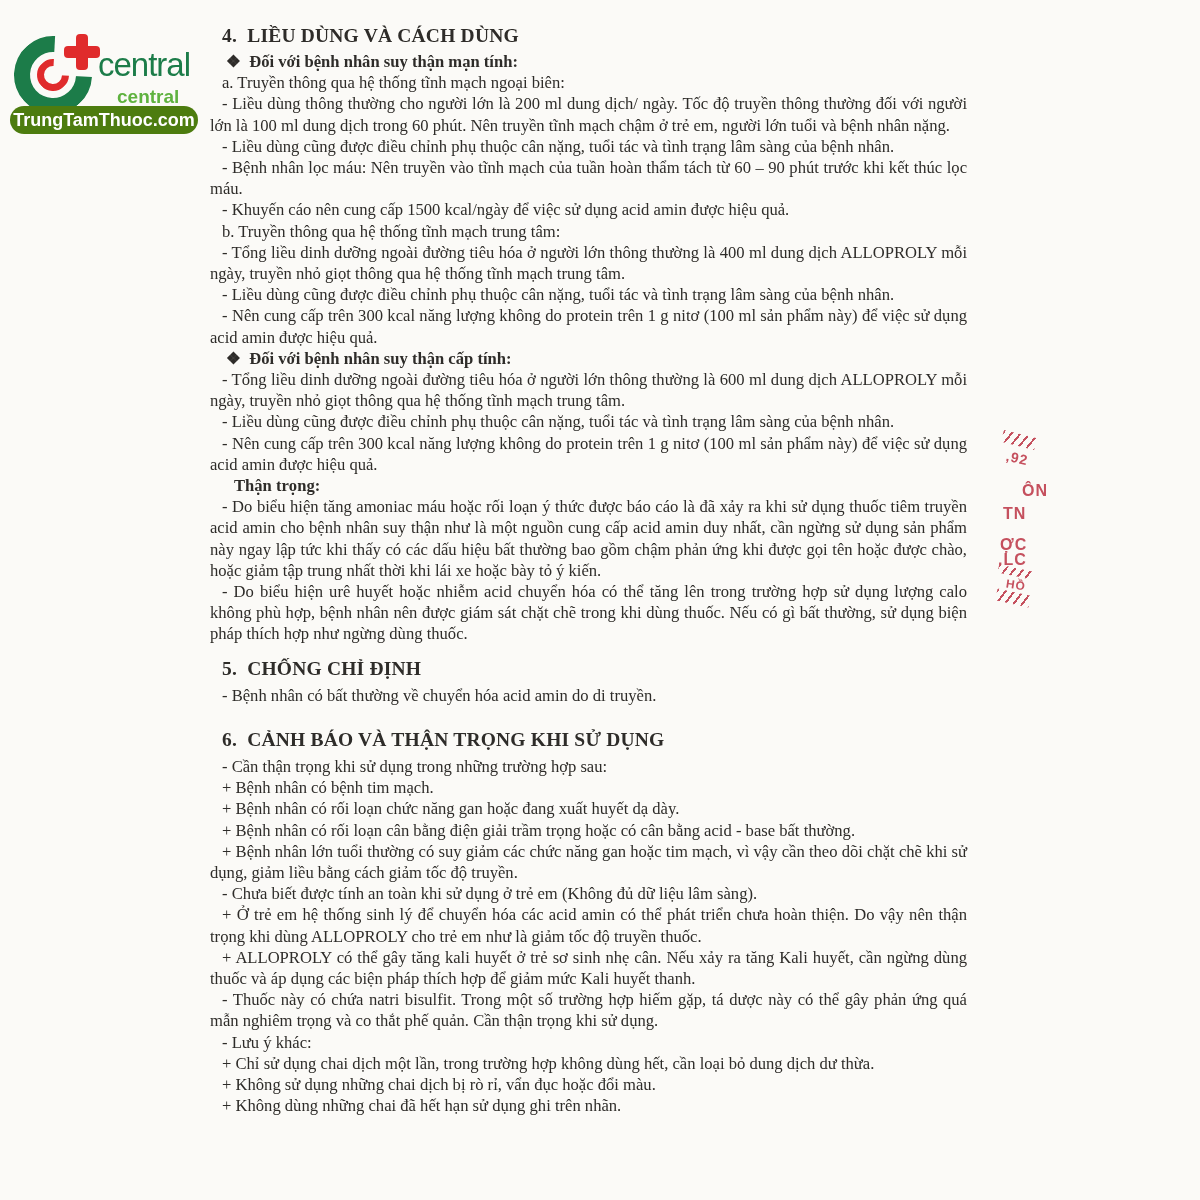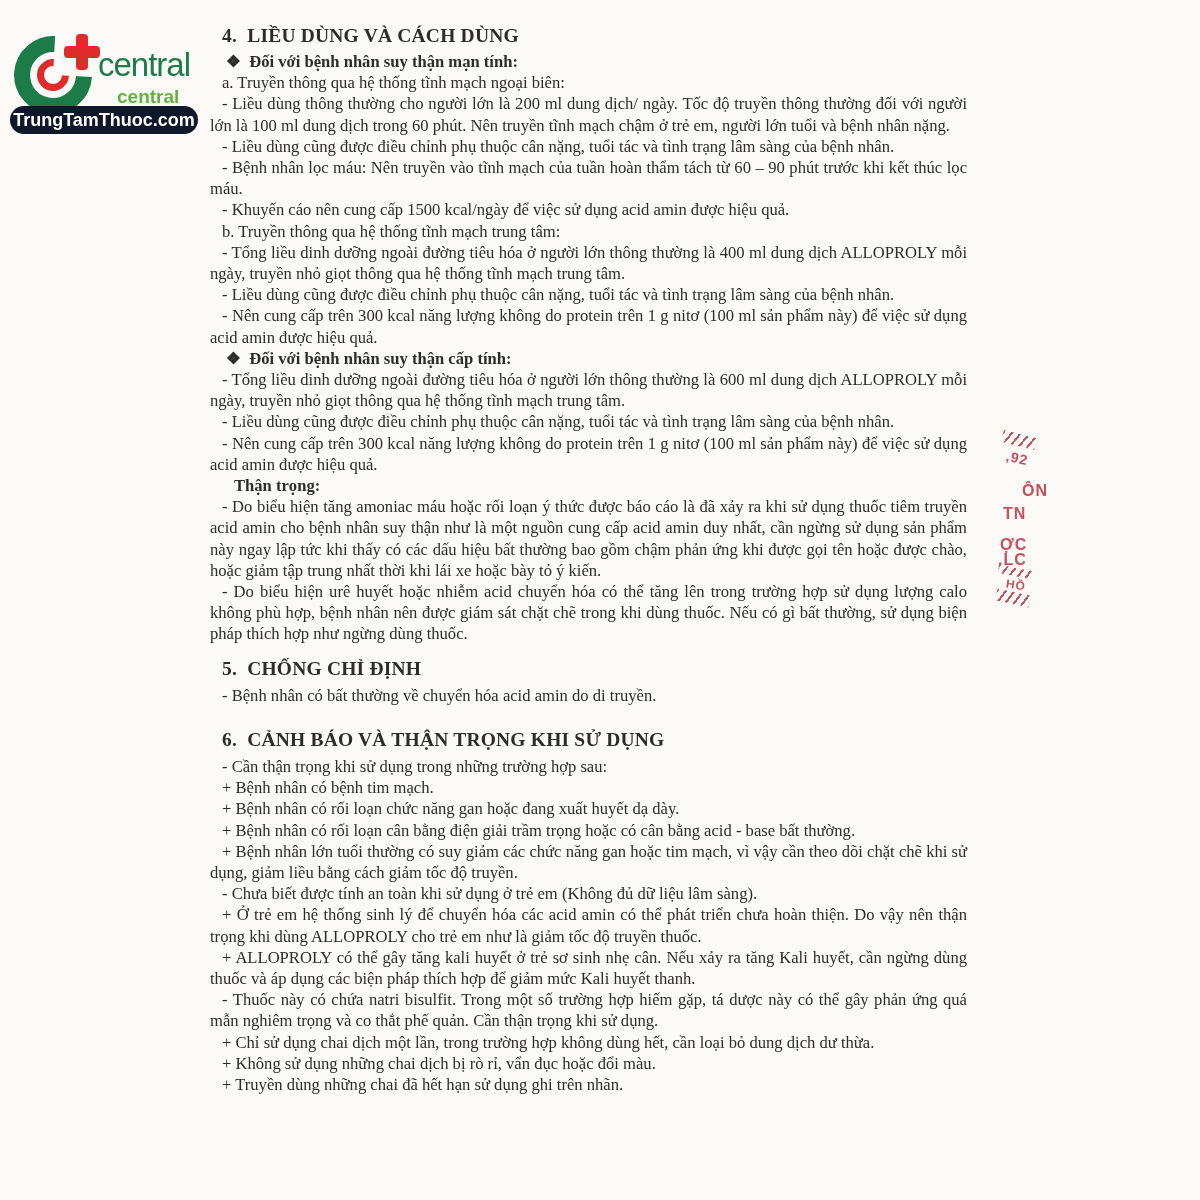--- a/index.html
+++ b/index.html
@@ -23,21 +23,21 @@
   .plus{position:absolute;left:50px;top:-2px;width:36px;height:36px;}
   .plus .pv{position:absolute;left:12px;top:0;width:12px;height:36px;background:#e02b2c;border-radius:4px;}
   .plus .ph{position:absolute;left:0;top:12px;width:36px;height:12px;background:#e02b2c;border-radius:4px;}
   .brand{position:absolute;left:88px;top:16px;
     font-family:"Liberation Sans",sans-serif;font-weight:normal;font-size:33px;
     letter-spacing:-1px;color:#1c7c49;}
   .lsub{position:absolute;left:107px;top:56px;
     font-family:"Liberation Sans",sans-serif;font-weight:bold;font-size:19px;
     color:#5fb23f;}
   .pill{position:absolute;left:0px;top:76px;width:188px;height:28px;
-    background:#0f172a;border-radius:15px;
+    background:#4d7c0f;border-radius:15px;
     font-family:"Liberation Sans",sans-serif;font-weight:bold;font-size:18px;
     color:#ffffff;text-align:center;line-height:28px;}
   
   .doc{position:absolute;left:210px;top:24px;width:757px;}
   .sec-h{font-size:19.5px;font-weight:bold;margin:0;padding-left:12px;
     letter-spacing:0.2px;line-height:23px;}
   .sec4 .sec-h{margin-bottom:4px;}
   .sec5{margin-top:12px;}
   .sec6{margin-top:22px;}
   .sec5 .sec-h,.sec6 .sec-h{margin-bottom:5px;}
@@ -110,23 +110,24 @@
     <h2 class="sec-h">6.&nbsp;&nbsp;CẢNH BÁO VÀ THẬN TRỌNG KHI SỬ DỤNG</h2>
     <p class="line">- Cần thận trọng khi sử dụng trong những trường hợp sau:</p>
     <p class="line">+ Bệnh nhân có bệnh tim mạch.</p>
     <p class="line">+ Bệnh nhân có rối loạn chức năng gan hoặc đang xuất huyết dạ dày.</p>
     <p class="line">+ Bệnh nhân có rối loạn cân bằng điện giải trầm trọng hoặc có cân bằng acid - base bất thường.</p>
     <p class="line">+ Bệnh nhân lớn tuổi thường có suy giảm các chức năng gan hoặc tim mạch, vì vậy cần theo dõi chặt chẽ khi sử dụng, giảm liều bằng cách giảm tốc độ truyền.</p>
     <p class="line">- Chưa biết được tính an toàn khi sử dụng ở trẻ em (Không đủ dữ liệu lâm sàng).</p>
     <p class="line">+ Ở trẻ em hệ thống sinh lý để chuyển hóa các acid amin có thể phát triển chưa hoàn thiện. Do vậy nên thận trọng khi dùng ALLOPROLY cho trẻ em như là giảm tốc độ truyền thuốc.</p>
     <p class="line">+ ALLOPROLY có thể gây tăng kali huyết ở trẻ sơ sinh nhẹ cân. Nếu xảy ra tăng Kali huyết, cần ngừng dùng thuốc và áp dụng các biện pháp thích hợp để giảm mức Kali huyết thanh.</p>
     <p class="line">- Thuốc này có chứa natri bisulfit. Trong một số trường hợp hiếm gặp, tá dược này có thể gây phản ứng quá mẫn nghiêm trọng và co thắt phế quản. Cần thận trọng khi sử dụng.</p>
+    <p class="line">- Lưu ý khác:</p>
     <p class="line">+ Chỉ sử dụng chai dịch một lần, trong trường hợp không dùng hết, cần loại bỏ dung dịch dư thừa.</p>
     <p class="line">+ Không sử dụng những chai dịch bị rò rỉ, vẩn đục hoặc đổi màu.</p>
-    <p class="line">+ Truyền dùng những chai đã hết hạn sử dụng ghi trên nhãn.</p>
+    <p class="line">+ Không dùng những chai đã hết hạn sử dụng ghi trên nhãn.</p>
   </section>
 
 </main>
 
 <div class="stamp">
   <div class="st-hatch st-h1"></div>
   <span class="st-t st1">,92</span>
   <span class="st-t st2">ÔN</span>
   <span class="st-t st3">TN</span>
   <span class="st-t st4">ỢC</span>

